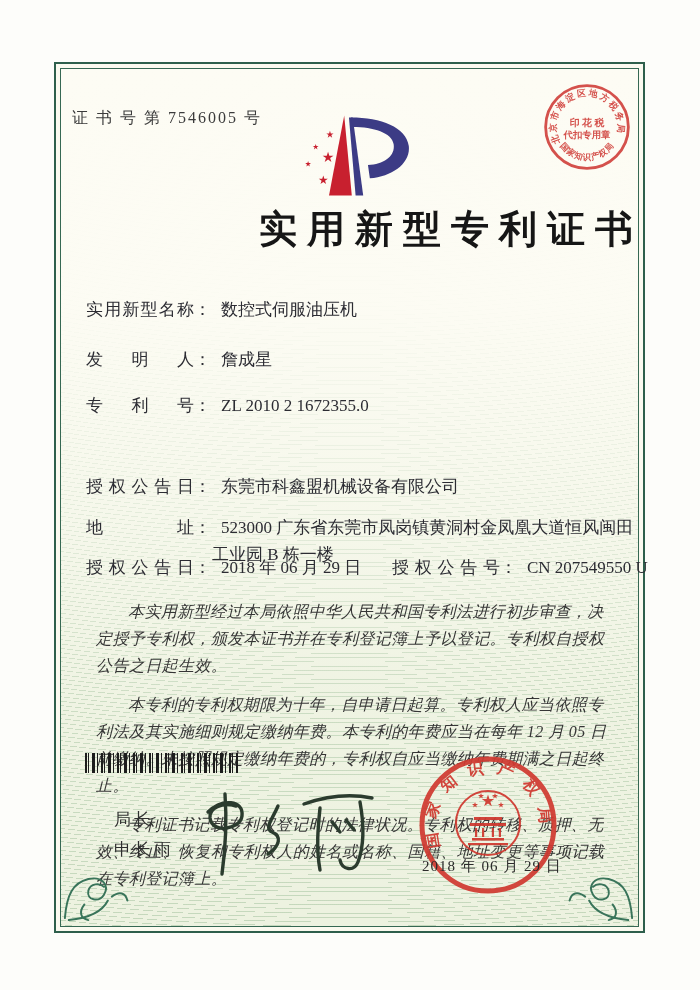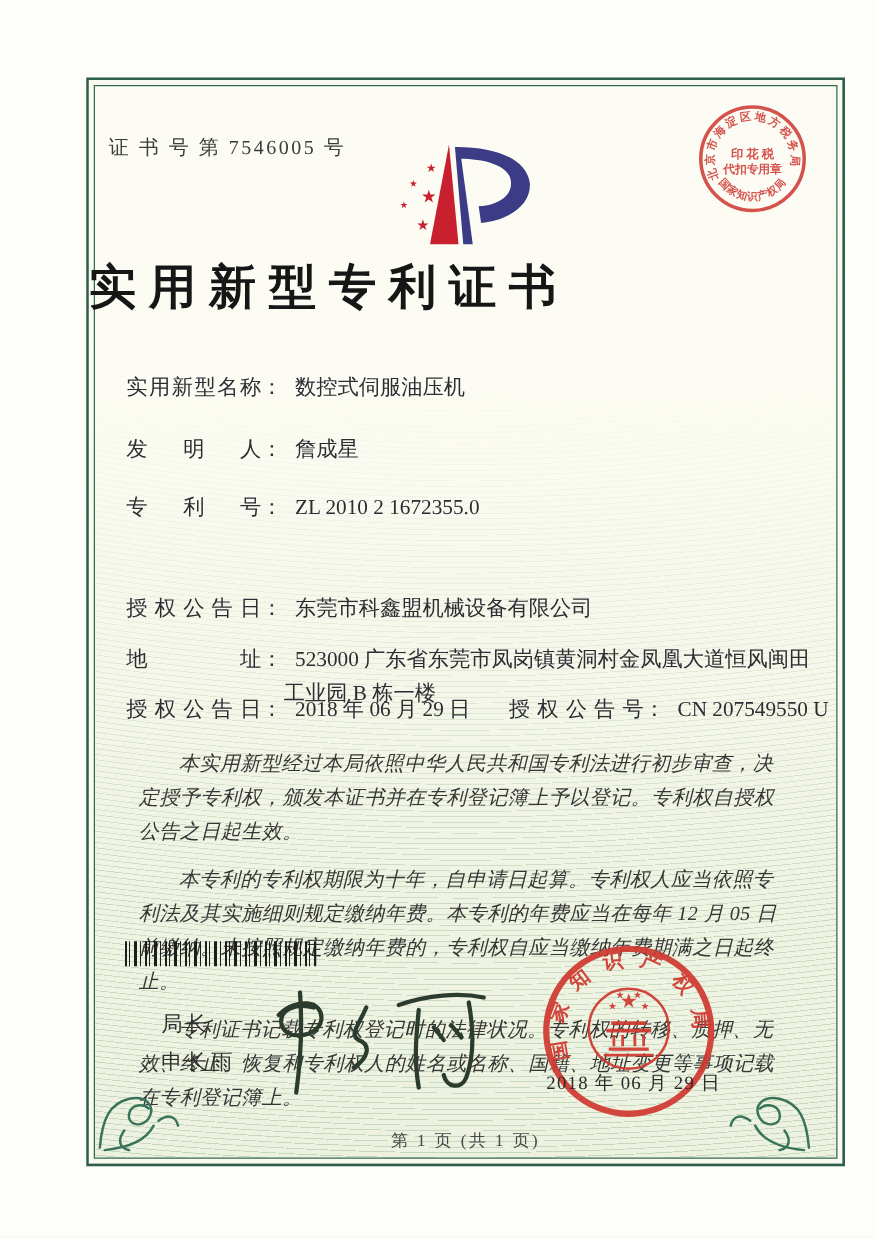--- a/index.html
+++ b/index.html
@@ -3,32 +3,31 @@
 <meta charset="utf-8">
 <style>
   html,body{margin:0;padding:0;}
   body{
     width:700px;height:990px;position:relative;
     background:#fdfdfa;
     font-family:"Liberation Serif","DejaVu Serif",serif;
     overflow:hidden;
   }
   .frame{
-    position:absolute;left:69px;top:62px;width:587px;height:867px;
+    position:absolute;left:54px;top:62px;width:587px;height:867px;
     border:2px solid #2e5f4c;
     box-shadow:inset 0 0 0 4px #fbfaf0, inset 0 0 0 5px #366853;
     background:
       linear-gradient(180deg,#fdfcf4 0%,rgba(253,252,244,.96) 28%,rgba(253,252,244,.55) 52%,rgba(253,252,244,.12) 74%,rgba(253,252,244,0) 100%),
       repeating-radial-gradient(ellipse 1800px 1300px at 50% -70%,rgba(118,165,118,.34) 0 1px,rgba(255,255,255,0) 1px 6px),
       #edf2e0;
-    padding-left: 16px;
   }
   .abs{position:absolute;}
   .certno{left:16px;top:44px;font-size:16px;letter-spacing:2px;color:#3b3b3b;}
-  .title{left:0;top:140px;width:100%;text-align:left;font-size:38px;font-weight:700;
+  .title{left:0;top:140px;width:100%;text-align:right;font-size:38px;font-weight:700;
          letter-spacing:10px;color:#161616;}
   .frow{position:absolute;left:30px;font-size:17px;color:#2c2c33;white-space:nowrap;}
   .flabel{display:inline-block;width:108px;text-align:justify;text-align-last:justify;vertical-align:top;}
   .fval{margin-left:10px;}
   .addr2{position:absolute;left:156px;font-size:17px;color:#2c2c33;}
   .paras{left:28px;top:522px;width:536px;font-size:16px;line-height:27px;color:#363636;
          font-style:italic;letter-spacing:.4px;}
   .paras p{margin:12px;text-indent:2em;}
   .barcode{left:29px;top:689px;width:153px;height:20px;
     background:repeating-linear-gradient(90deg,#1d1d1d 0 2px,transparent 2px 3px,#1d1d1d 3px 4px,transparent 4px 7px,#1d1d1d 7px 10px,transparent 10px 12px,#1d1d1d 12px 13px,transparent 13px 16px);}
@@ -172,14 +171,13 @@
   </div>
   <div class="abs flourishR">
     <svg width="88" height="88" viewBox="0 0 90 90" stroke="#39745a" stroke-width="2" fill="none" stroke-linecap="round">
       <path d="M6,84 C8,60 14,48 30,44 C44,41 52,50 46,60 C41,68 28,66 30,56 C32,48 42,48 46,52"></path>
       <path d="M10,86 C30,84 44,78 50,66"></path>
       <path d="M54,62 C62,56 68,58 70,66"></path>
       <path d="M26,70 C20,78 22,84 30,86"></path>
     </svg>
   </div>
 
-  <div class="abs footer">第 1 页 (共 1 页)</div>
 </div>
 
 </body></html>

